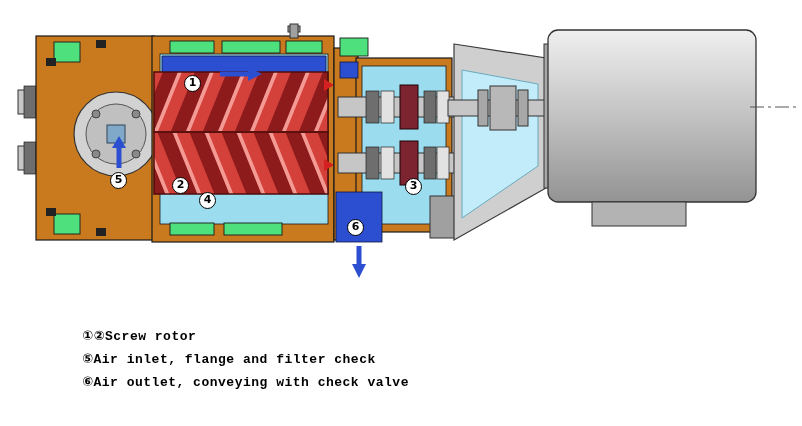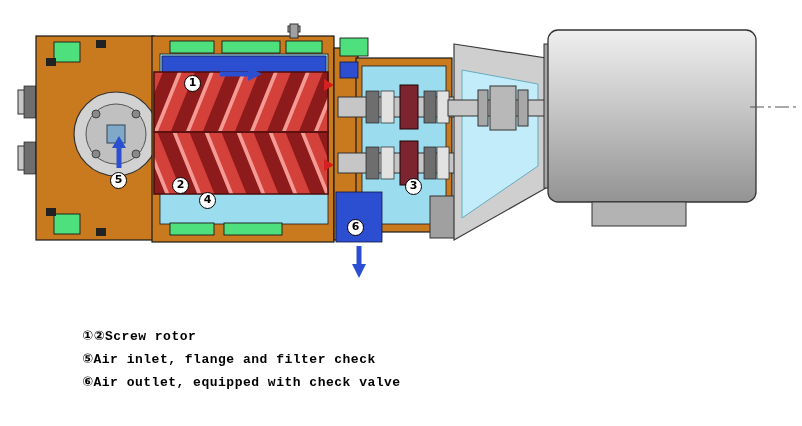--- a/index.html
+++ b/index.html
@@ -156,16 +156,16 @@
   <span class="callout" style="left:184px;top:75px">1</span>
   <span class="callout" style="left:172px;top:177px">2</span>
   <span class="callout" style="left:405px;top:178px">3</span>
   <span class="callout" style="left:199px;top:192px">4</span>
   <span class="callout" style="left:110px;top:172px">5</span>
   <span class="callout" style="left:347px;top:219px">6</span>
 
   <div class="legend">
     <div class="legend-line">①②Screw rotor</div>
     <div class="legend-line">⑤Air inlet, flange and filter check</div>
-    <div class="legend-line">⑥Air outlet, equipped with check valve</div>
+    <div class="legend-line">⑥Air outlet, conveying with check valve</div>
   </div>
 
 </div>
 
 </body></html>

